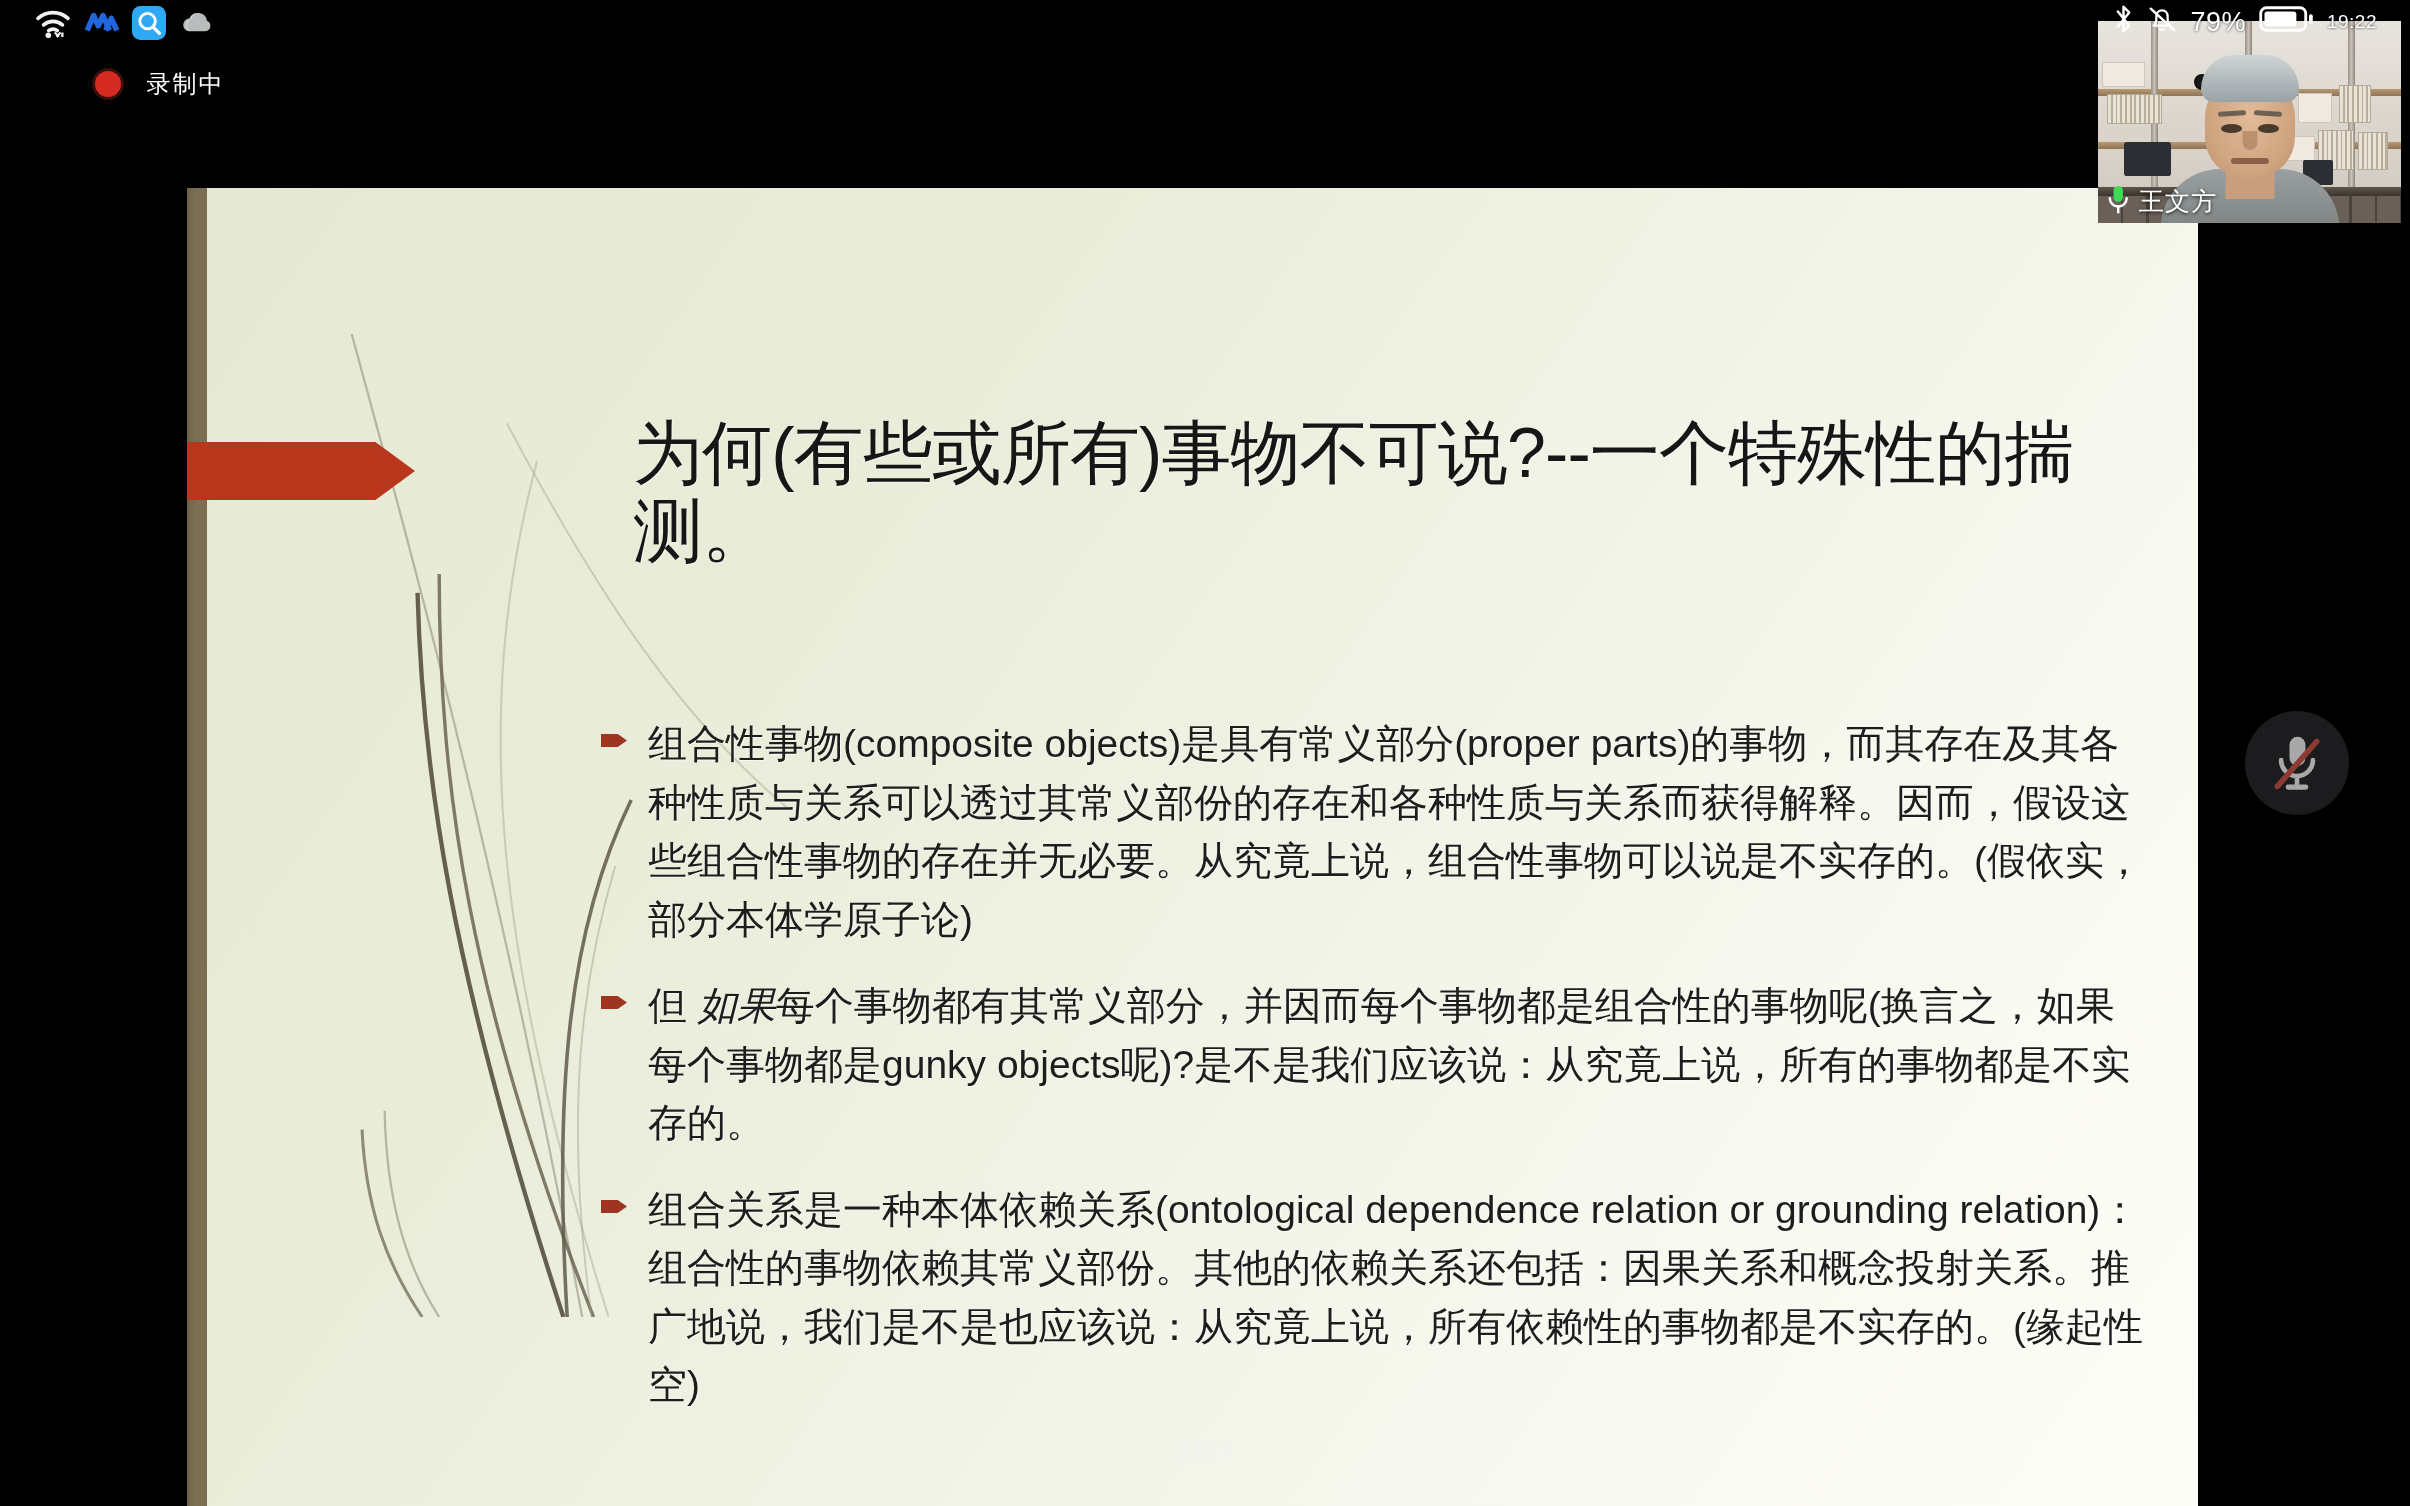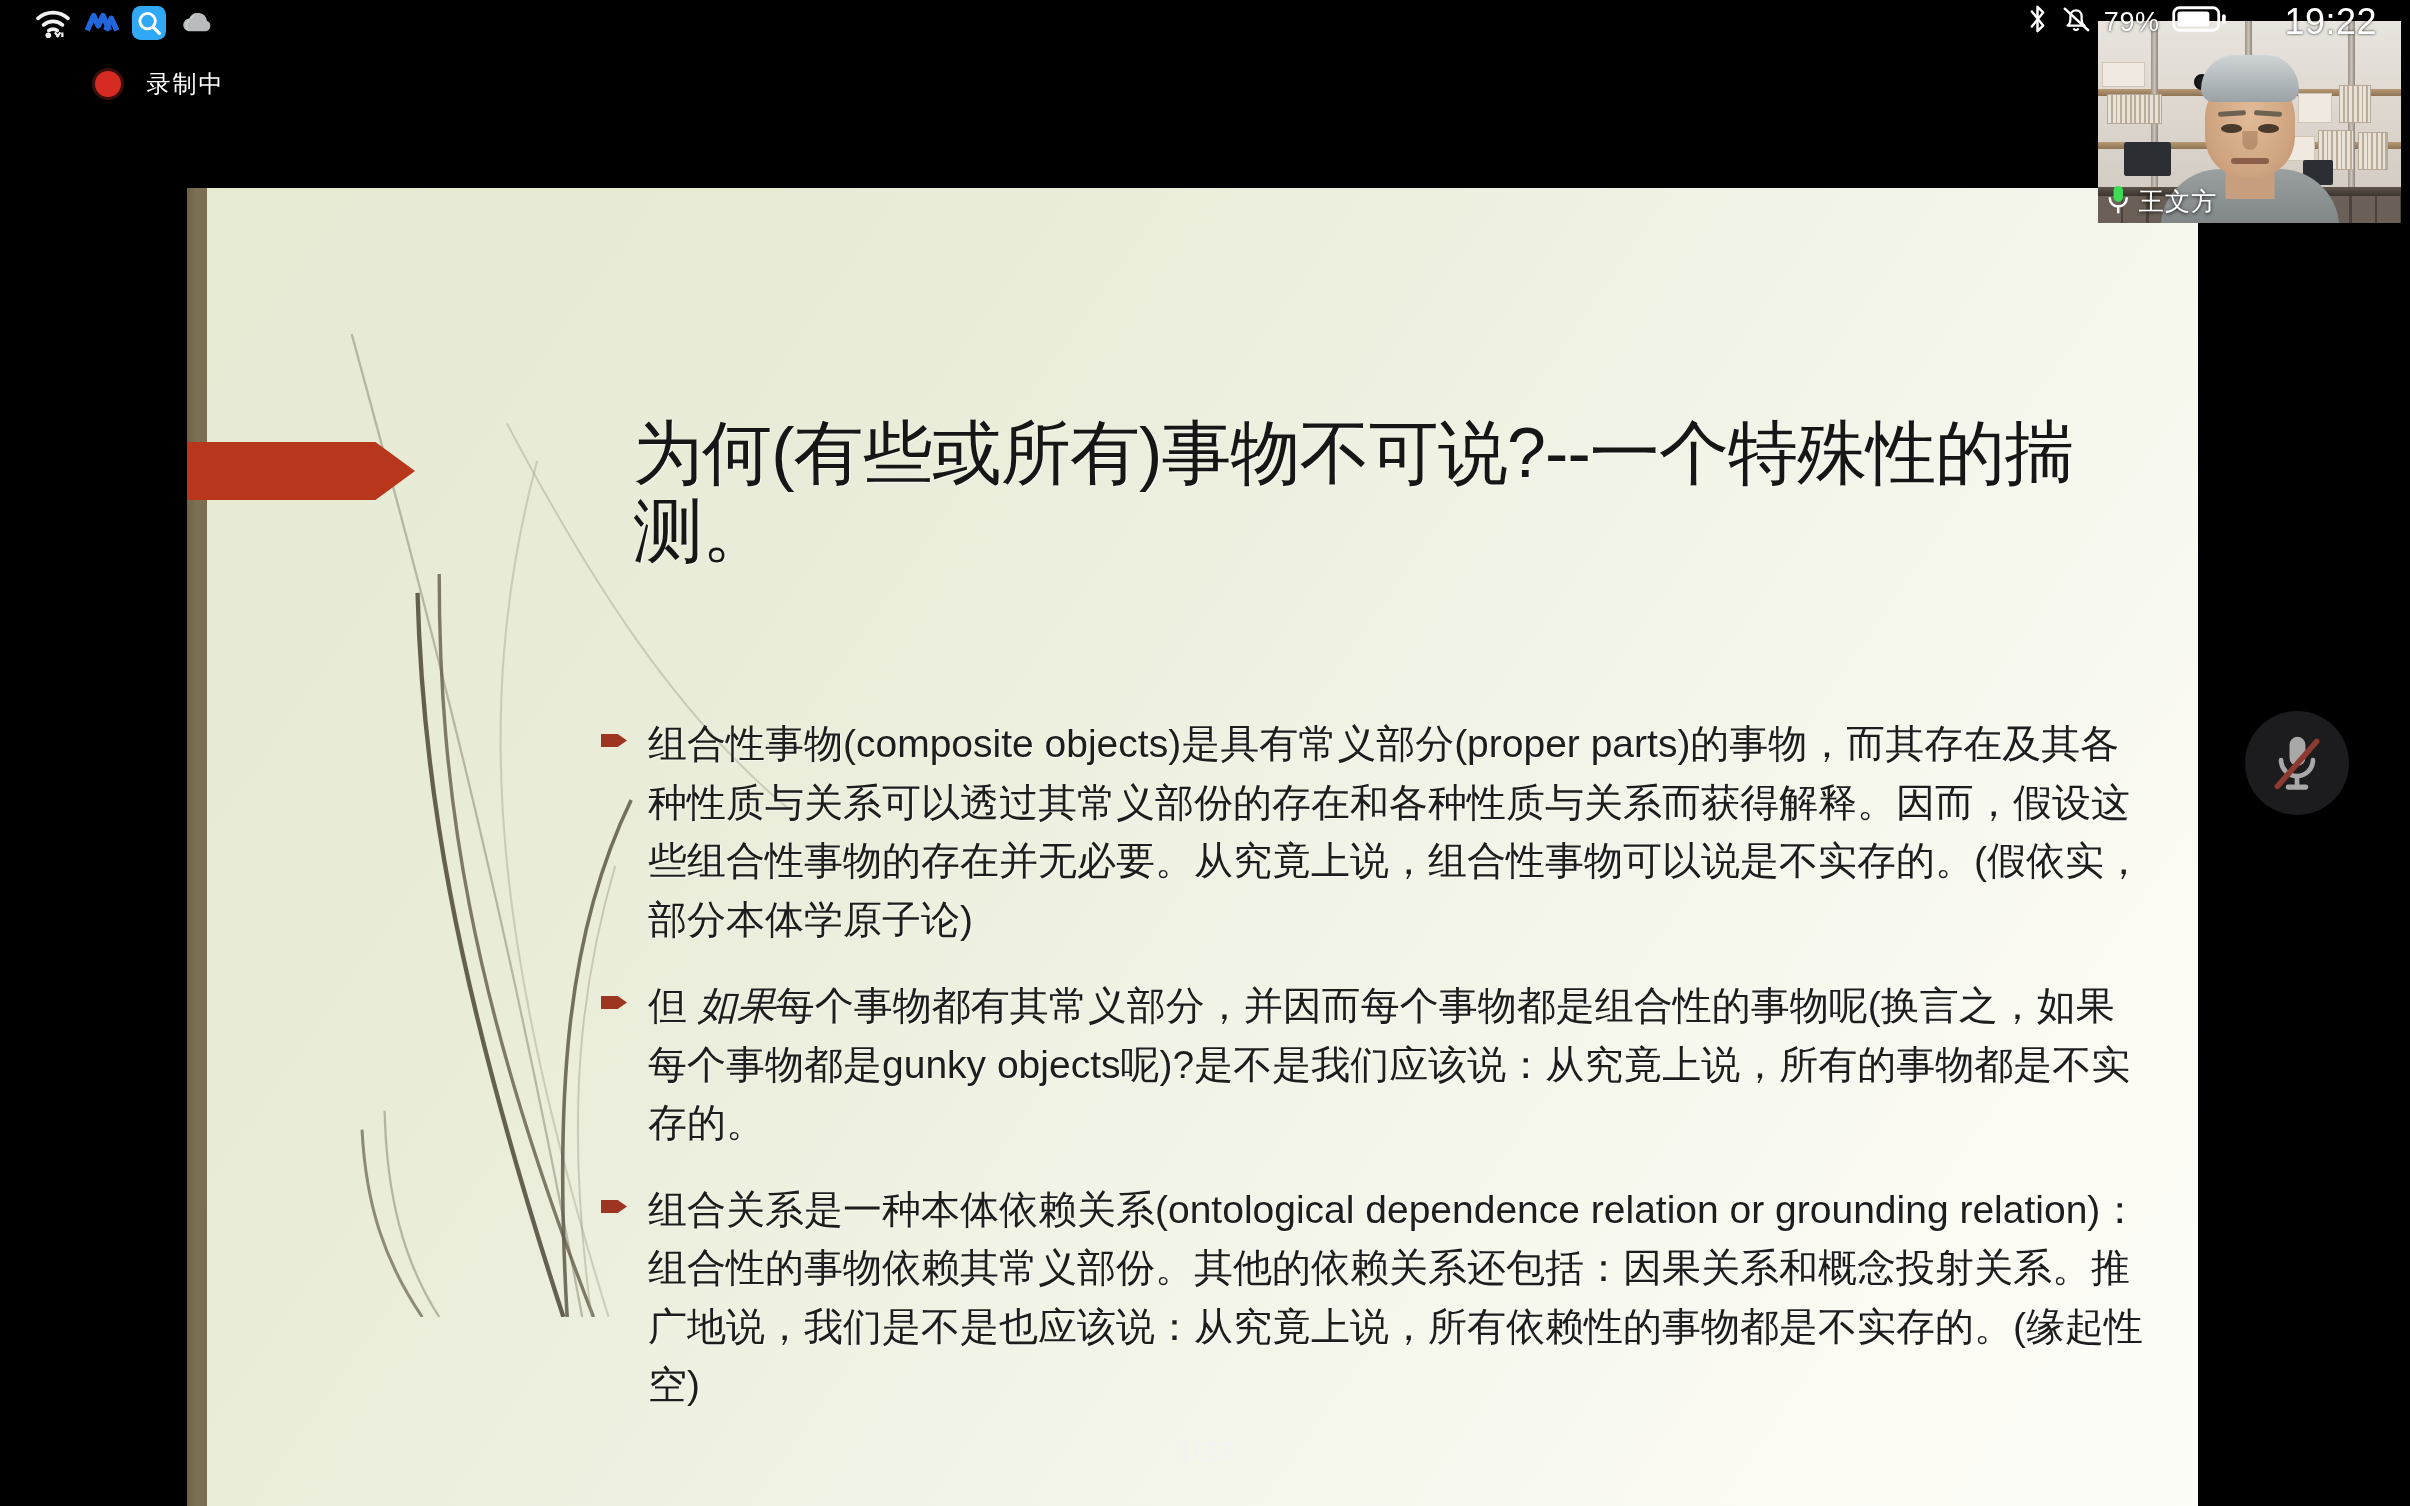--- a/index.html
+++ b/index.html
@@ -21,21 +21,21 @@
   }
   .ic { display: block; }
 
   #status-right {
     position: absolute; right: 34px; top: 1.9px;
     display: flex; align-items: center; gap: 13px; height: 41px;
     color: #fff; font-size: 27px; letter-spacing: 0.5px;
     text-shadow: 0 0 2.8px rgba(0,0,0,.85);
   }
   #battery-pct { font-size: 27px; }
-  #clock-text  { font-size: 36px; margin-left: 44px; }
+  #clock-text  { font-size: 19px; }
 
   
   #recording-indicator {
     position: absolute; left: 92px; top: 68px;
     display: flex; align-items: center; gap: 22.6px; z-index: 30;
   }
   #record-dot {
     width: 32px; height: 32px; border-radius: 50%;
     background: #d52b22; border: 3.8px solid #3a100e;
   }

